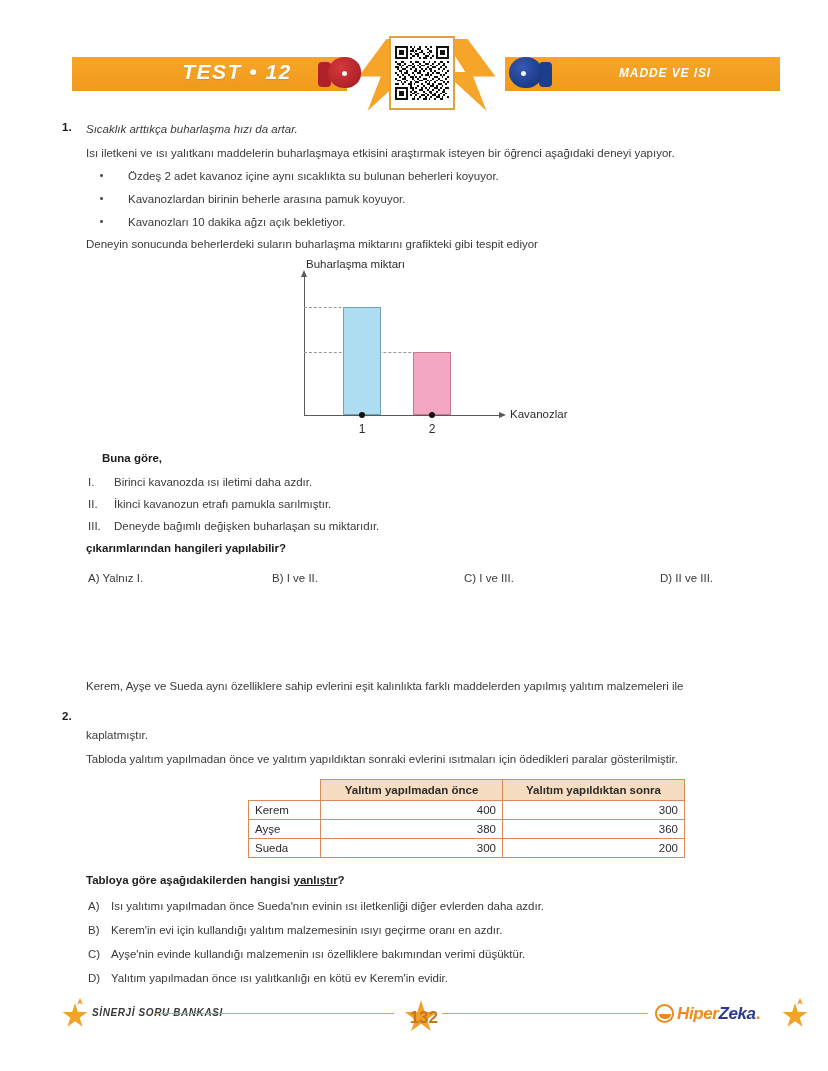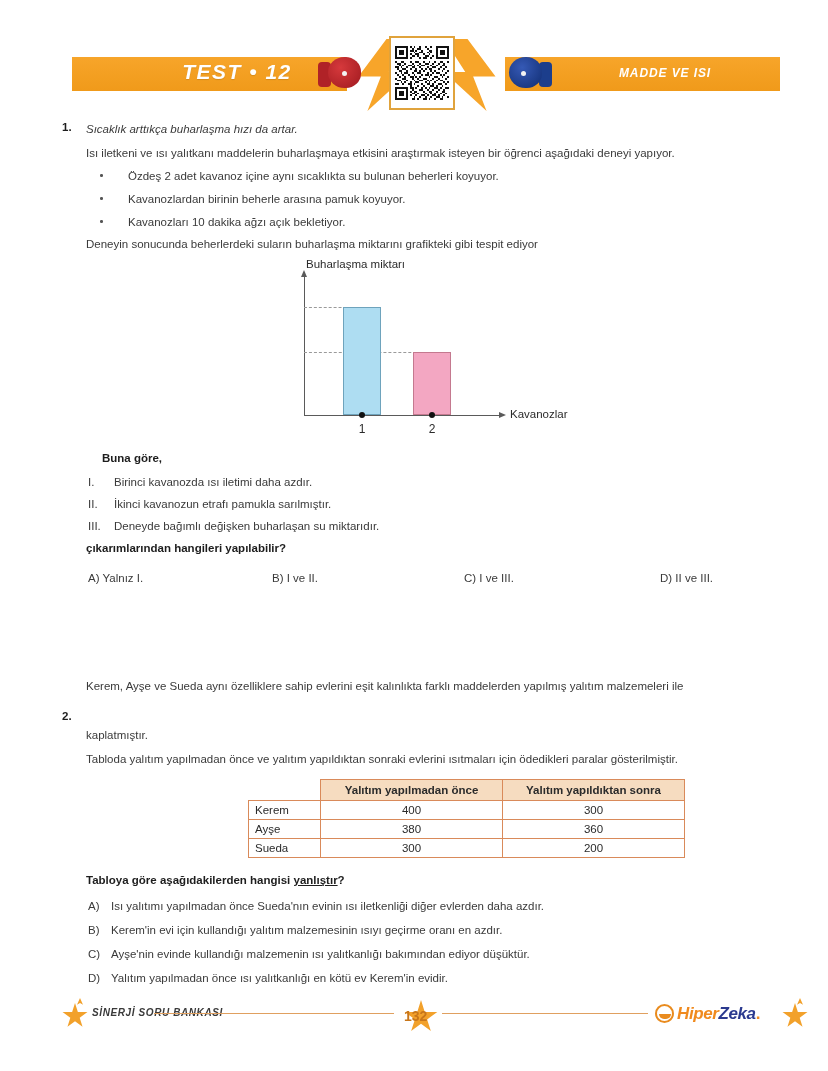--- a/index.html
+++ b/index.html
@@ -266,21 +266,21 @@
     text-align: center;
     font-size: 11.5px;
     height: 21px;
   }
   .tbl thead th.corner {
     background: #ffffff;
     border-left: none;
     border-top: none;
   }
   .tbl td.name { text-align: left; width: 72px; }
-  .tbl td.val  { text-align: center; width: 182px; }
+  .tbl td.val  { text-align: right; width: 182px; }
 
   
   .footer {
     position: absolute;
     left: 0;
     top: 996px;
     width: 828px;
     height: 44px;
   }
   .footer-rule {
@@ -323,22 +323,22 @@
   .star-accent {
     position: absolute;
     width: 6px; height: 9px;
     background: #F2A12B;
     clip-path: polygon(50% 0%, 100% 75%, 50% 55%, 0% 75%);
   }
   .page-num {
     position: absolute;
     left: 404px; top: 12px;
     width: 34px;
-    text-align: left;
-    font-size: 14px;
+    text-align: right;
+    font-size: 17px;
     font-weight: bold;
     color: #C8761A;
   }
 
   .logo-wrap {
     position: absolute;
     left: 655px; top: 8px;
     height: 26px;
     display: flex;
     align-items: flex-start;
@@ -708,21 +708,21 @@
   <div class="opt-stack" style="left:88px; top:898px; width:640px;">
     <span class="ol">A)</span>
     <span class="ot">Isı yalıtımı yapılmadan önce Sueda'nın evinin ısı iletkenliği diğer evlerden daha azdır.</span>
   </div>
   <div class="opt-stack" style="left:88px; top:922px; width:640px;">
     <span class="ol">B)</span>
     <span class="ot">Kerem'in evi için kullandığı yalıtım malzemesinin ısıyı geçirme oranı en azdır.</span>
   </div>
   <div class="opt-stack" style="left:88px; top:946px; width:640px;">
     <span class="ol">C)</span>
-    <span class="ot">Ayşe'nin evinde kullandığı malzemenin ısı yalıtkanlığı bakımından ediyor düşüktür.</span>
+    <span class="ot">Ayşe'nin evinde kullandığı malzemenin ısı özelliklere bakımından verimi düşüktür.</span>
   </div>
   <div class="opt-stack" style="left:88px; top:970px; width:640px;">
     <span class="ol">D)</span>
     <span class="ot">Yalıtım yapılmadan önce ısı yalıtkanlığı en kötü ev Kerem'in evidir.</span>
   </div>
 </div>
 
 <div class="footer">
   <div class="star star-foot-left"></div>
   <div class="star-accent" style="left:77px; top:2px;"></div>

